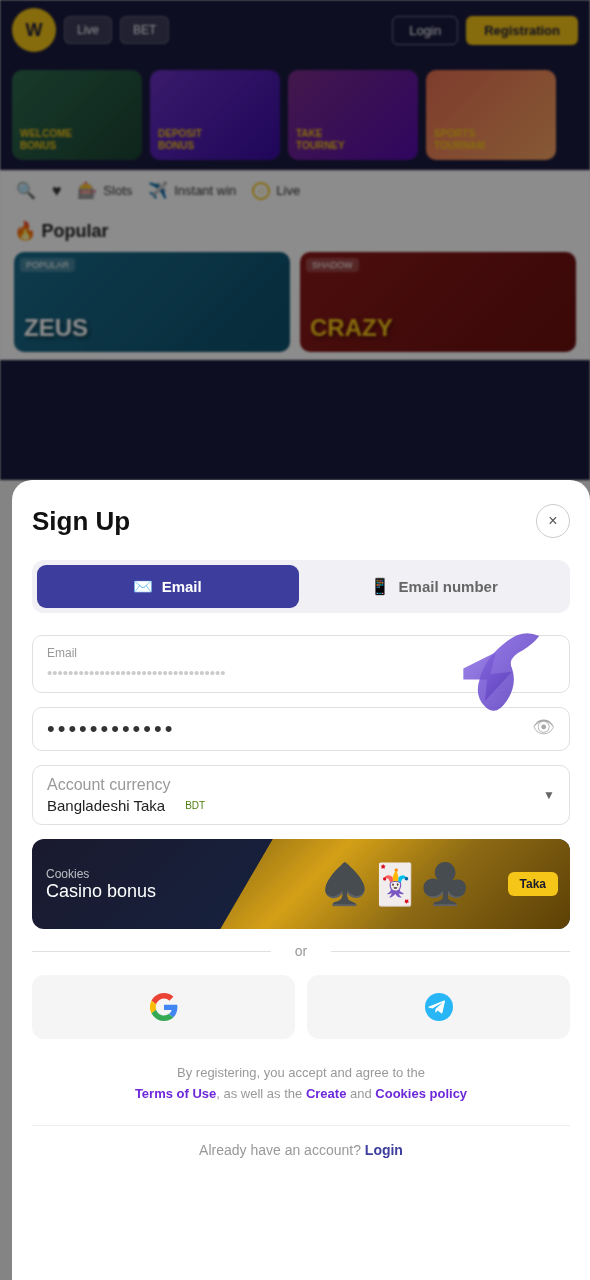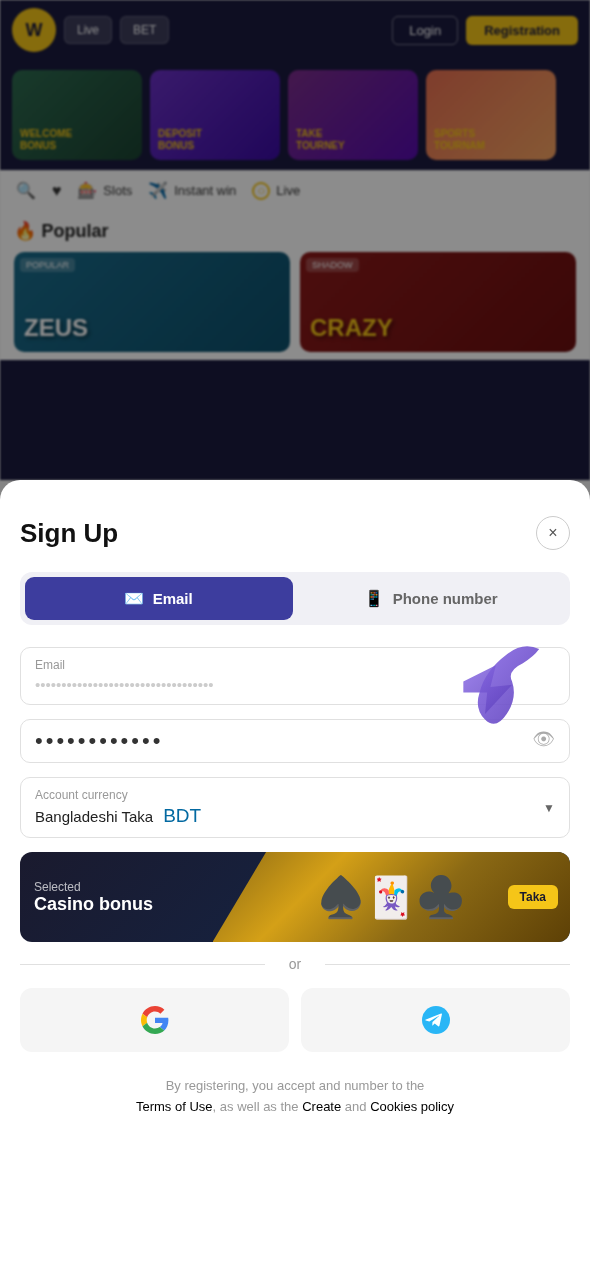--- a/index.html
+++ b/index.html
@@ -165,25 +165,25 @@
       position: absolute;
       top: 0; left: 0; right: 0; bottom: 0;
       background: rgba(0,0,0,0.45);
       z-index: 10;
     }
 
     
     .modal {
       position: absolute;
       bottom: 0;
-      left: 0; right: 0;
+      left: 12px; right: 0;
       background: white;
       border-radius: 20px 20px 0 0;
       z-index: 20;
-      padding: 36px 20px 30px;
+      padding: 24px 20px 30px;
       min-height: 800px;
     }
 
     .modal-header {
       display: flex;
       align-items: center;
       justify-content: space-between;
       margin-bottom: 22px;
     }
 
@@ -300,36 +300,36 @@
       padding: 10px 14px;
       background: white;
       display: flex;
       align-items: center;
       justify-content: space-between;
       cursor: pointer;
     }
 
     .currency-left label {
       display: block;
-      font-size: 12px;
+      font-size: 16px;
       color: #999;
       margin-bottom: 3px;
     }
 
     .currency-value {
       font-size: 15px;
       color: #222;
       display: flex;
       align-items: center;
-      gap: 10px;
+      gap: 20px;
     }
 
     .currency-code {
-      color: #0369a1;
-      font-size: 19px;
+      color: #4d7c0f;
+      font-size: 10px;
     }
 
     .currency-arrow {
       color: #666;
       font-size: 12px;
     }
 
     
     .bonus-banner {
       border-radius: 12px;
@@ -362,21 +362,21 @@
     }
 
     .bonus-selected {
       color: rgba(255,255,255,0.7);
       font-size: 12px;
     }
 
     .bonus-title {
       color: white;
       font-size: 18px;
-      font-weight: 700;
+      font-weight: 400;
     }
 
     .bonus-edit {
       position: absolute;
       right: 12px;
       top: 50%;
       transform: translateY(-50%);
       background: #f5c518;
       color: #1a1a2e;
       font-size: 12px;
@@ -444,22 +444,23 @@
     
     .terms-text {
       text-align: center;
       font-size: 13px;
       color: #999;
       line-height: 1.6;
       margin-bottom: 20px;
     }
 
     .terms-text a {
-      color: #000000;
+      color: #6d28d9;
       text-decoration: none;
+      font-weight: bold;
     }
 
     
     .already-row {
       text-align: center;
       font-size: 14px;
       color: #999;
       padding-top: 16px;
       border-top: 1px solid #eee;
     }
@@ -554,21 +555,21 @@
   </div>
 
   
   <div class="tab-row">
     <button class="tab-btn active">
       <span class="tab-icon">✉️</span>
       <span>Email</span>
     </button>
     <button class="tab-btn inactive">
       <span class="tab-icon">📱</span>
-      <span>Phone number</span>
+      <span>Email number</span>
     </button>
   </div>
 
   
   <div class="field-group">
     <div class="field-wrapper">
       <label>Email</label>
       <input class="field-input" type="text" value="" placeholder="••••••••••••••••••••••••••••••••••" style="">
     </div>
   </div>
@@ -610,21 +611,21 @@
       <path d="M40,45 L70,30 L65,50 L85,48 L60,75 L62,55 L40,55 Z" fill="url(#arrowGrad)" opacity="0.85"></path>
     </svg>
   </div>
 
   
   <div class="bonus-banner">
     <div class="bonus-cards-bg">
       ♠️🃏♣️
     </div>
     <div class="bonus-text">
-      <div class="bonus-selected">Selected</div>
+      <div class="bonus-selected">Cookies</div>
       <div class="bonus-title">Casino bonus</div>
     </div>
     <button class="bonus-edit">Taka</button>
   </div>
 
   
 
   
   <div class="or-divider">
     <div class="or-line"></div>
@@ -647,19 +648,23 @@
 
       <svg width="28" height="28" viewBox="0 0 48 48">
         <circle cx="24" cy="24" r="24" fill="#29B6F6"></circle>
         <path fill="white" d="M34.11,14.41l-4.08,19.2c-0.3,1.33-1.09,1.66-2.21,1.03l-6.1-4.49l-2.95,2.83c-0.33,0.33-0.6,0.6-1.22,0.6l0.44-6.21l11.26-10.18c0.49-0.44-0.11-0.68-0.75-0.24L12.57,26.78L6.57,24.9c-1.32-0.41-1.34-1.32,0.28-1.96l25.89-9.98C33.9,12.55,34.57,13.26,34.11,14.41z"></path>
       </svg>
     </button>
   </div>
 
   
   <p class="terms-text">
-    <span>By registering, you accept and number to the</span><br>
+    <span>By registering, you accept and agree to the</span><br>
     <a href="#">Terms of Use</a><span>, as well as the</span> <a href="#">Create</a> <span>and</span> <a href="#">Cookies policy</a>
   </p>
 
   
+  <div class="already-row">
+    <span>Already have an account?</span>
+    <a href="#">Login</a>
+  </div>
 
 </div>
 
 </body></html>

